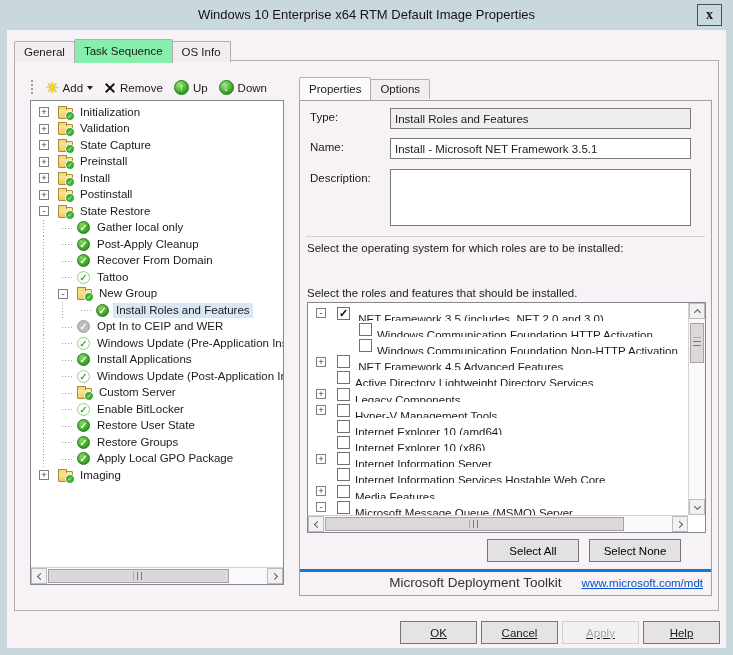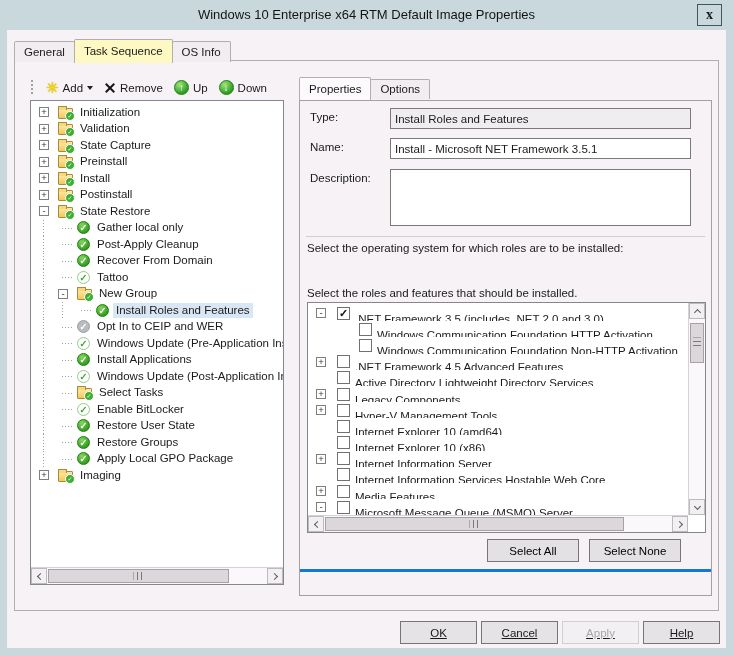--- a/index.html
+++ b/index.html
@@ -23,21 +23,21 @@
   
   .client { position:absolute; left:7px; right:7px; top:30px; bottom:7px; background:#f6f2f5; }
   
   .maintabs { position:absolute; top:9px; left:7px; display:flex; align-items:flex-end; z-index:3; }
   .maintab {
     height:21px; line-height:20px; padding:0 9px; font-size:11.5px;
     background:#f1edf0; border:1px solid #b1aeb1; border-bottom:none;
     border-top-left-radius:2px; border-top-right-radius:2px; cursor:pointer;
   }
   .maintab + .maintab { margin-left:-1px; }
-  .maintab.active { height:24px; line-height:23px; background:#fef9c3; margin-bottom:-1px; z-index:4; }
+  .maintab.active { height:24px; line-height:23px; background:#86efac; margin-bottom:-1px; z-index:4; }
   .tabpanel {
     position:absolute; left:7px; right:7px; top:30px; bottom:37px;
     border:1px solid #b1aeb1; background:#f6f2f5;
   }
   
   .toolbar {
     position:absolute; left:15px; top:14px; width:254px; height:25px;
     display:flex; align-items:center; font-size:11.5px; gap:3px;
   }
   .grip { width:6px; height:16px; margin-right:3px;
@@ -302,21 +302,21 @@
           <div class="tree-row">
             <span class="slot guide"></span>
             <span class="slot stub"></span>
             <span class="t-icon chk outline">✓</span>
             <span class="t-label">Windows Update (Post-Application Installa</span>
           </div>
           <div class="tree-row">
             <span class="slot guide"></span>
             <span class="slot stub"></span>
             <span class="t-icon folder"></span>
-            <span class="t-label">Select Tasks</span>
+            <span class="t-label">Custom Server</span>
           </div>
           <div class="tree-row">
             <span class="slot guide"></span>
             <span class="slot stub"></span>
             <span class="t-icon chk outline">✓</span>
             <span class="t-label">Enable BitLocker</span>
           </div>
           <div class="tree-row">
             <span class="slot guide"></span>
             <span class="slot stub"></span>
@@ -483,20 +483,24 @@
             </span>
         </div>
       </div>
 
       <div class="rolebtns">
         <button class="sbtn">Select All</button>
         <button class="sbtn">Select None</button>
       </div>
 
       <div class="blue-line"></div>
+      <div class="gfooter">
+        <span class="mdt-text">Microsoft Deployment Toolkit</span>
+        <span class="mdt-link">www.microsoft.com/mdt</span>
+      </div>
 
     </div>
   </div>
 
   <div class="btnrow">
     <button class="dbtn">OK</button>
     <button class="dbtn">Cancel</button>
     <button class="dbtn" id="apply-btn" disabled="">Apply</button>
     <button class="dbtn">Help</button>
   </div>

